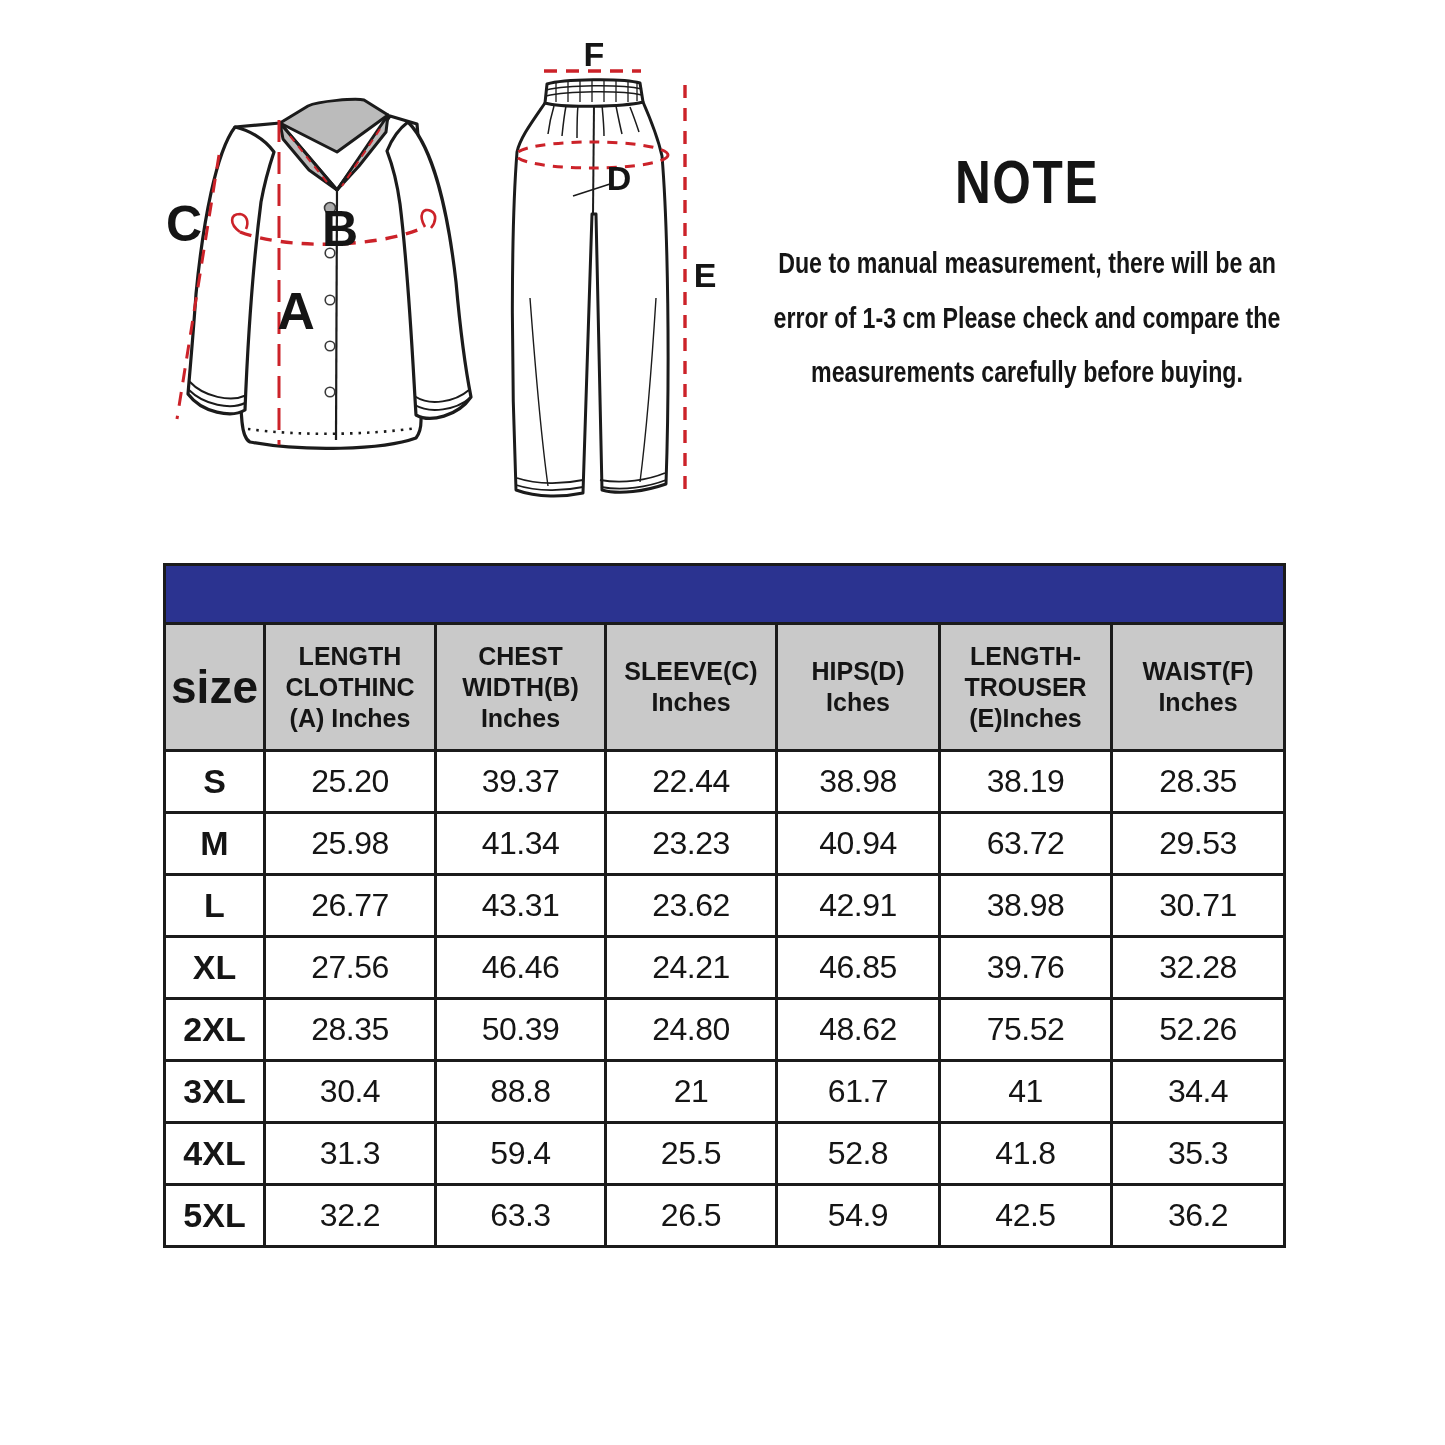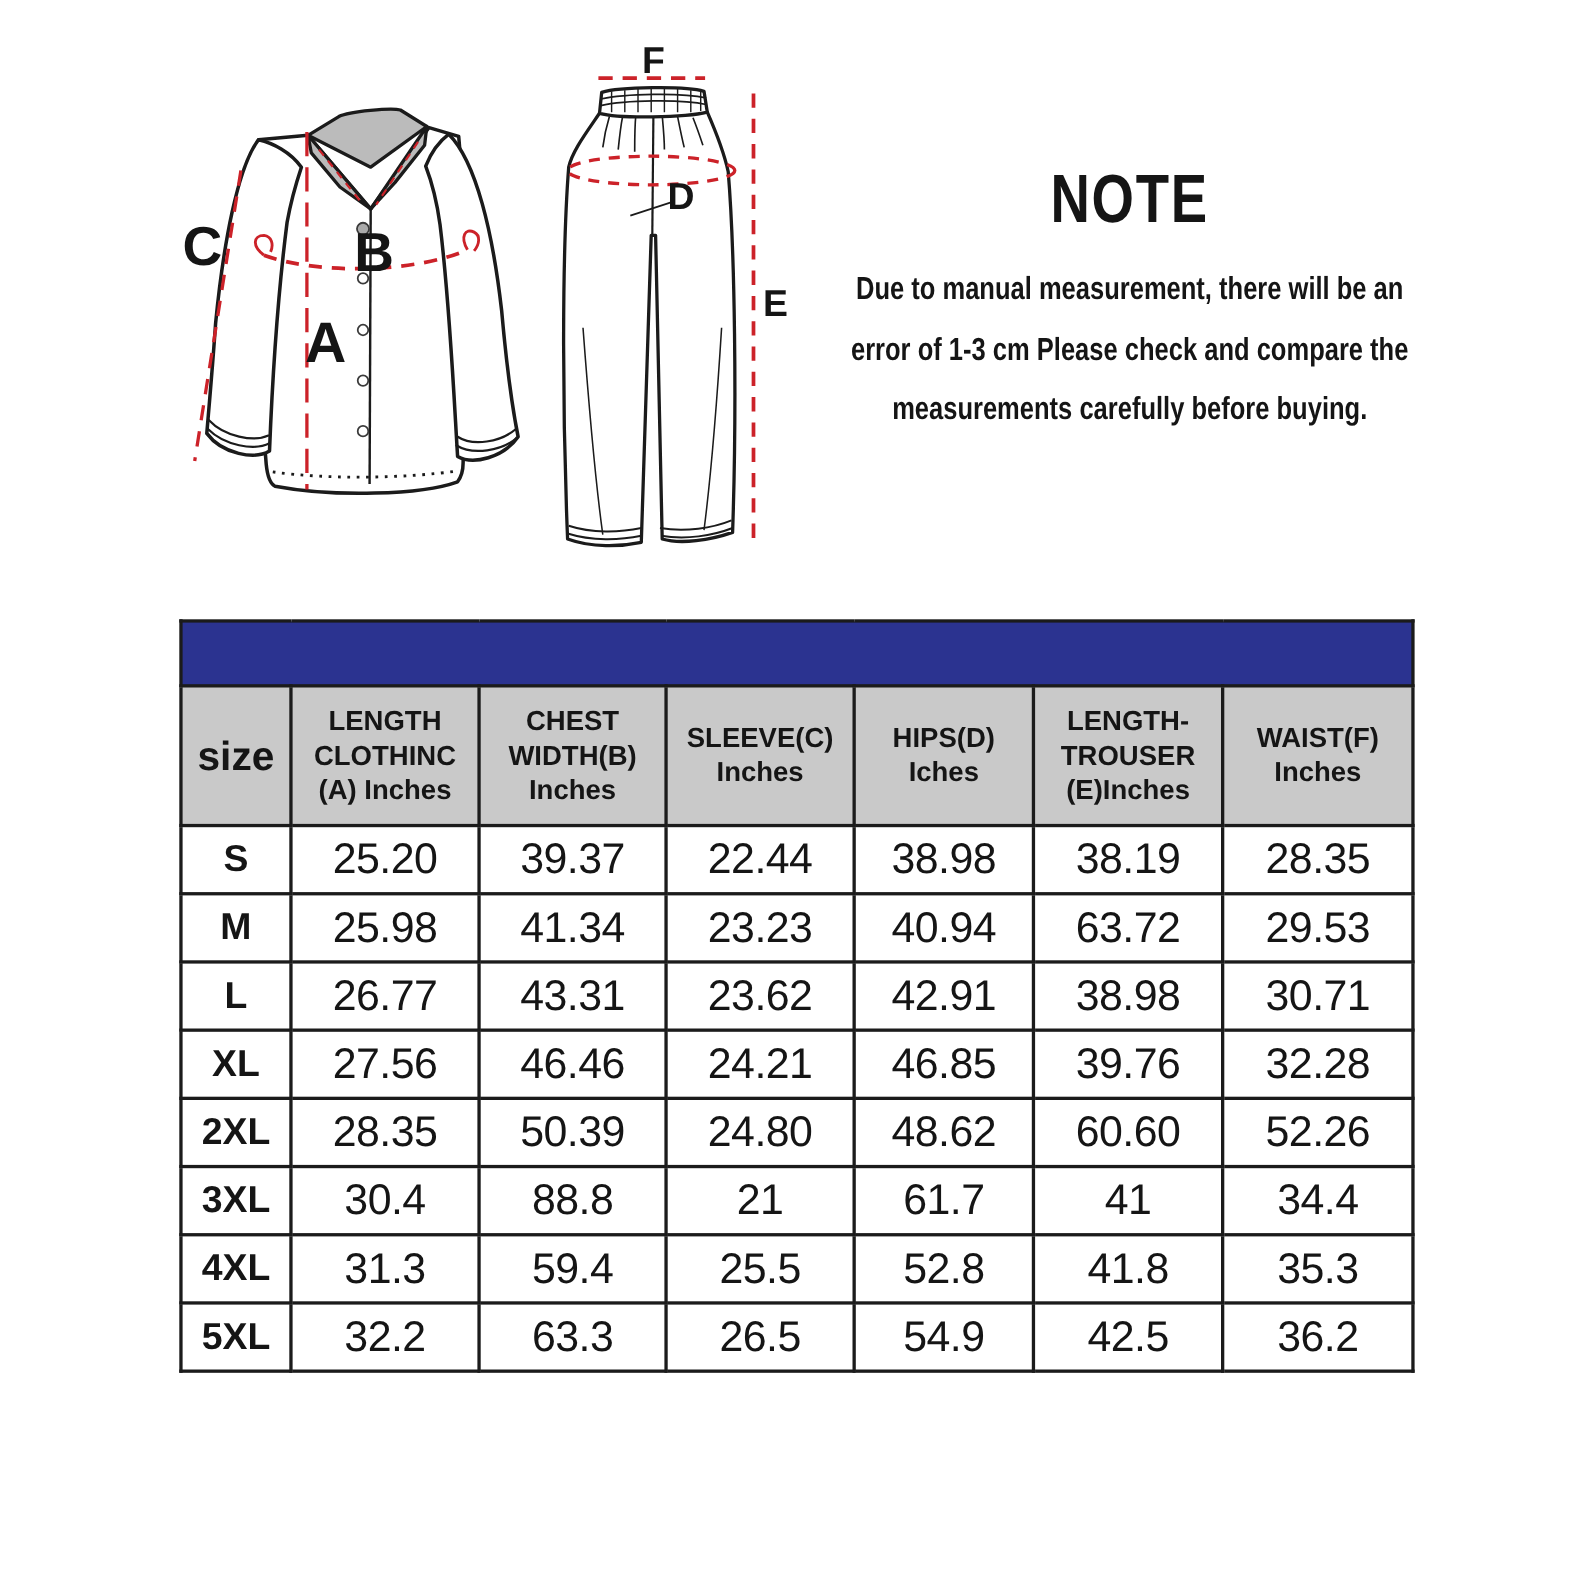--- a/index.html
+++ b/index.html
@@ -19,24 +19,24 @@
              white-space:pre-line;}
   
   .size-table{position:absolute;left:163px;top:563px;width:1120px;
               border-collapse:collapse;table-layout:fixed;}
   .size-table th,.size-table td{
     border:3px solid #1b1b1b;text-align:center;vertical-align:middle;padding:0;
   }
   .banner-cell{background:#2B3390;height:56px;}
   .head-row th{background:#C9C9C9;height:124px;font-size:25px;font-weight:bold;
                line-height:31px;white-space:pre-line;}
-  .head-row th.size-h{font-size:37px;}
+  .head-row th.size-h{font-size:46px;}
   .data-row th,.data-row td{height:59px;background:#ffffff;}
   .data-row th{font-size:34px;font-weight:bold;}
-  .data-row td{font-size:39px;font-weight:400;letter-spacing:-0.5px;}
+  .data-row td{font-size:32px;font-weight:400;letter-spacing:-0.5px;}
 </style>
 </head>
 <body>
 
 <svg class="shirt-svg" viewBox="0 0 362 392">
 
   <g stroke="#1b1b1b" fill="#ffffff" stroke-width="3.2" stroke-linejoin="round" stroke-linecap="round">
     <path d="M152,51 L107,55 C100,150 108,280 114,350 C115,360 118,368 122,370
              C175,380 255,378 288,366 C291,362 293,355 293,349
              C296,250 296,130 289,52 L262,44 L209,118 Z"></path>
@@ -218,21 +218,21 @@
       <td>46.85</td>
       <td>39.76</td>
       <td>32.28</td>
     </tr>
     <tr class="data-row">
       <th>2XL</th>
       <td>28.35</td>
       <td>50.39</td>
       <td>24.80</td>
       <td>48.62</td>
-      <td>60.60</td>
+      <td>75.52</td>
       <td>52.26</td>
     </tr>
     <tr class="data-row">
       <th>3XL</th>
       <td>30.4</td>
       <td>88.8</td>
       <td>21</td>
       <td>61.7</td>
       <td>41</td>
       <td>34.4</td>

